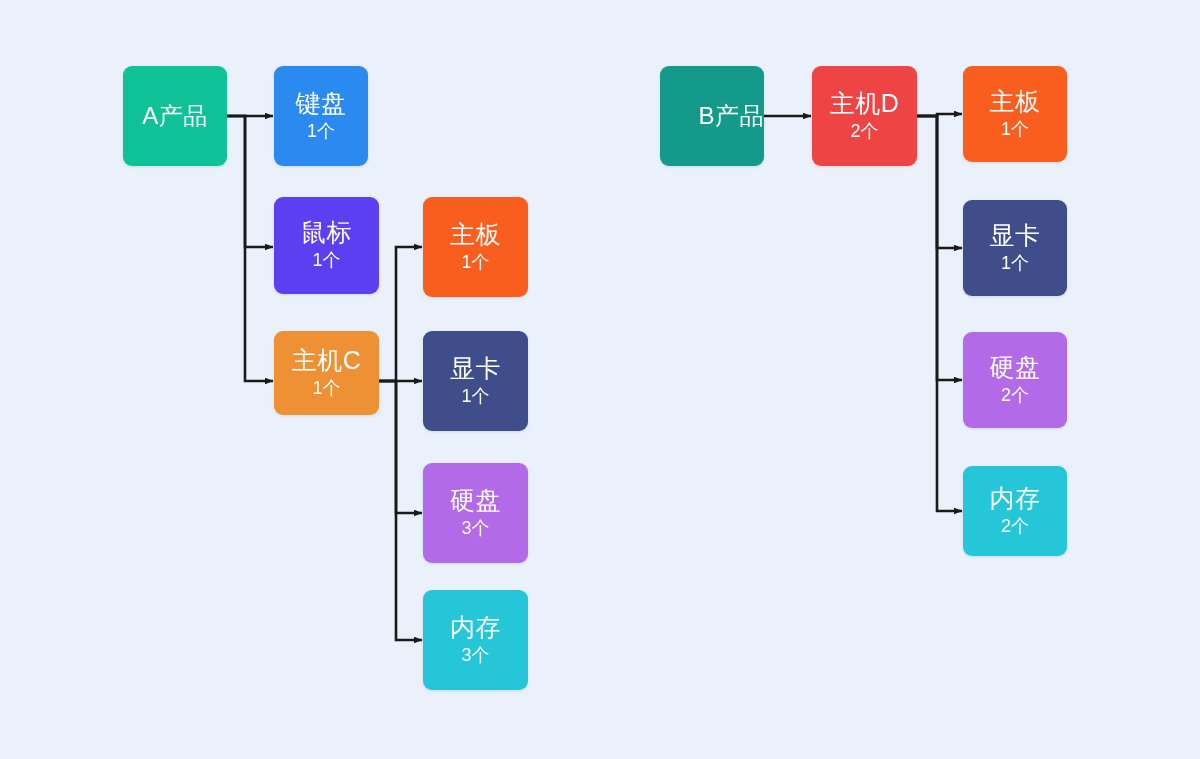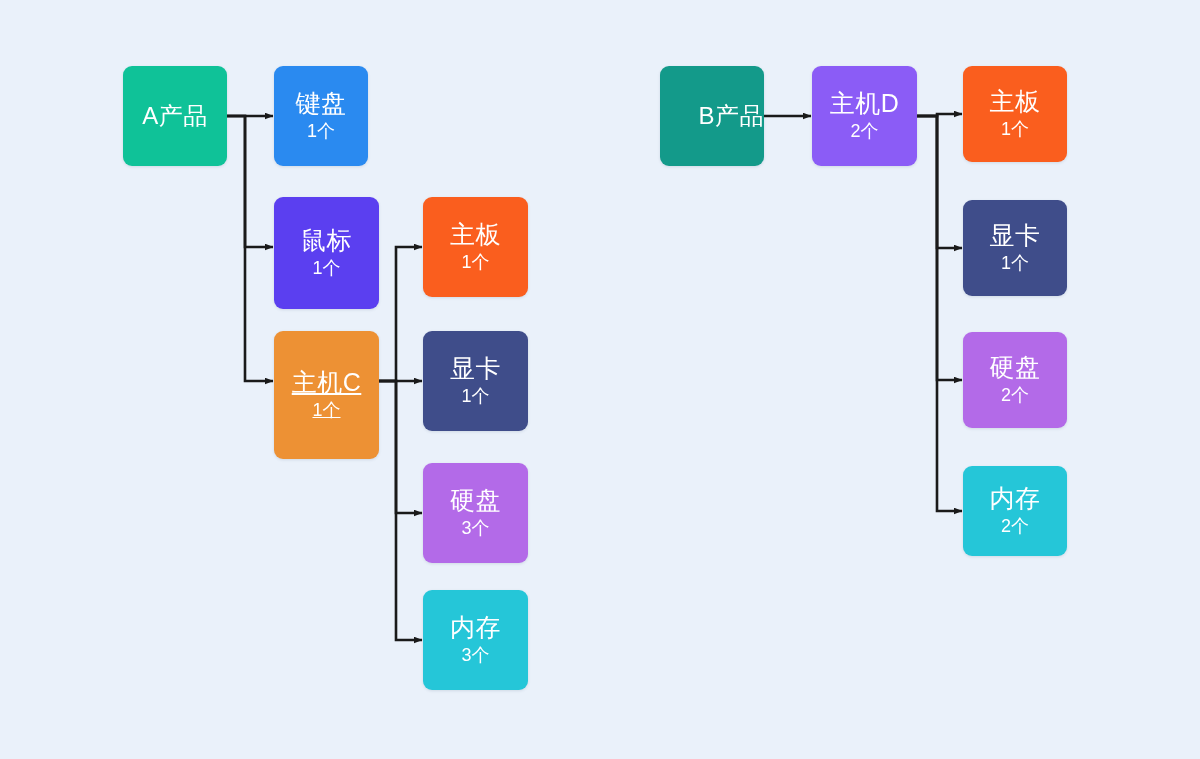--- a/index.html
+++ b/index.html
@@ -88,25 +88,25 @@
   </svg>
 
   <div id="node-layer">
       <div class="node root" style="left: 123px; top: 66px; width: 104px; height: 100px; background: rgb(15, 194, 152);">
         <div class="title">A产品</div>
       </div>
       <div class="node" style="left: 274px; top: 66px; width: 94px; height: 100px; background: rgb(42, 138, 240);">
         <div class="title">键盘</div>
         <div class="qty">1个</div>
       </div>
-      <div class="node" style="left: 274px; top: 197px; width: 105px; height: 112px; background: rgb(91, 63, 240);">
+      <div class="node" style="left: 274px; top: 197px; width: 105px; height: 97px; background: rgb(91, 63, 240);">
         <div class="title">鼠标</div>
         <div class="qty">1个</div>
       </div>
-      <div class="node" style="left: 274px; top: 331px; width: 105px; height: 128px; background: rgb(237, 145, 52); text-decoration: underline;">
+      <div class="node" style="left: 274px; top: 331px; width: 105px; height: 84px; background: rgb(237, 145, 52);">
         <div class="title">主机C</div>
         <div class="qty">1个</div>
       </div>
       <div class="node" style="left: 423px; top: 197px; width: 105px; height: 100px; background: rgb(250, 94, 30);">
         <div class="title">主板</div>
         <div class="qty">1个</div>
       </div>
       <div class="node" style="left: 423px; top: 331px; width: 105px; height: 100px; background: rgb(63, 77, 138);">
         <div class="title">显卡</div>
         <div class="qty">1个</div>
@@ -115,21 +115,21 @@
         <div class="title">硬盘</div>
         <div class="qty">3个</div>
       </div>
       <div class="node" style="left: 423px; top: 590px; width: 105px; height: 100px; background: rgb(37, 198, 216);">
         <div class="title">内存</div>
         <div class="qty">3个</div>
       </div>
       <div class="node root" style="left: 660px; top: 66px; width: 104px; height: 100px; background: rgb(19, 154, 138); align-items: flex-end;">
         <div class="title">B产品</div>
       </div>
-      <div class="node" style="left: 812px; top: 66px; width: 105px; height: 100px; background: #8b5cf6;">
+      <div class="node" style="left: 812px; top: 66px; width: 105px; height: 100px; background: #ef4444;">
         <div class="title">主机D</div>
         <div class="qty">2个</div>
       </div>
       <div class="node" style="left: 963px; top: 66px; width: 104px; height: 96px; background: rgb(250, 94, 30);">
         <div class="title">主板</div>
         <div class="qty">1个</div>
       </div>
       <div class="node" style="left: 963px; top: 200px; width: 104px; height: 96px; background: rgb(63, 77, 138);">
         <div class="title">显卡</div>
         <div class="qty">1个</div>

